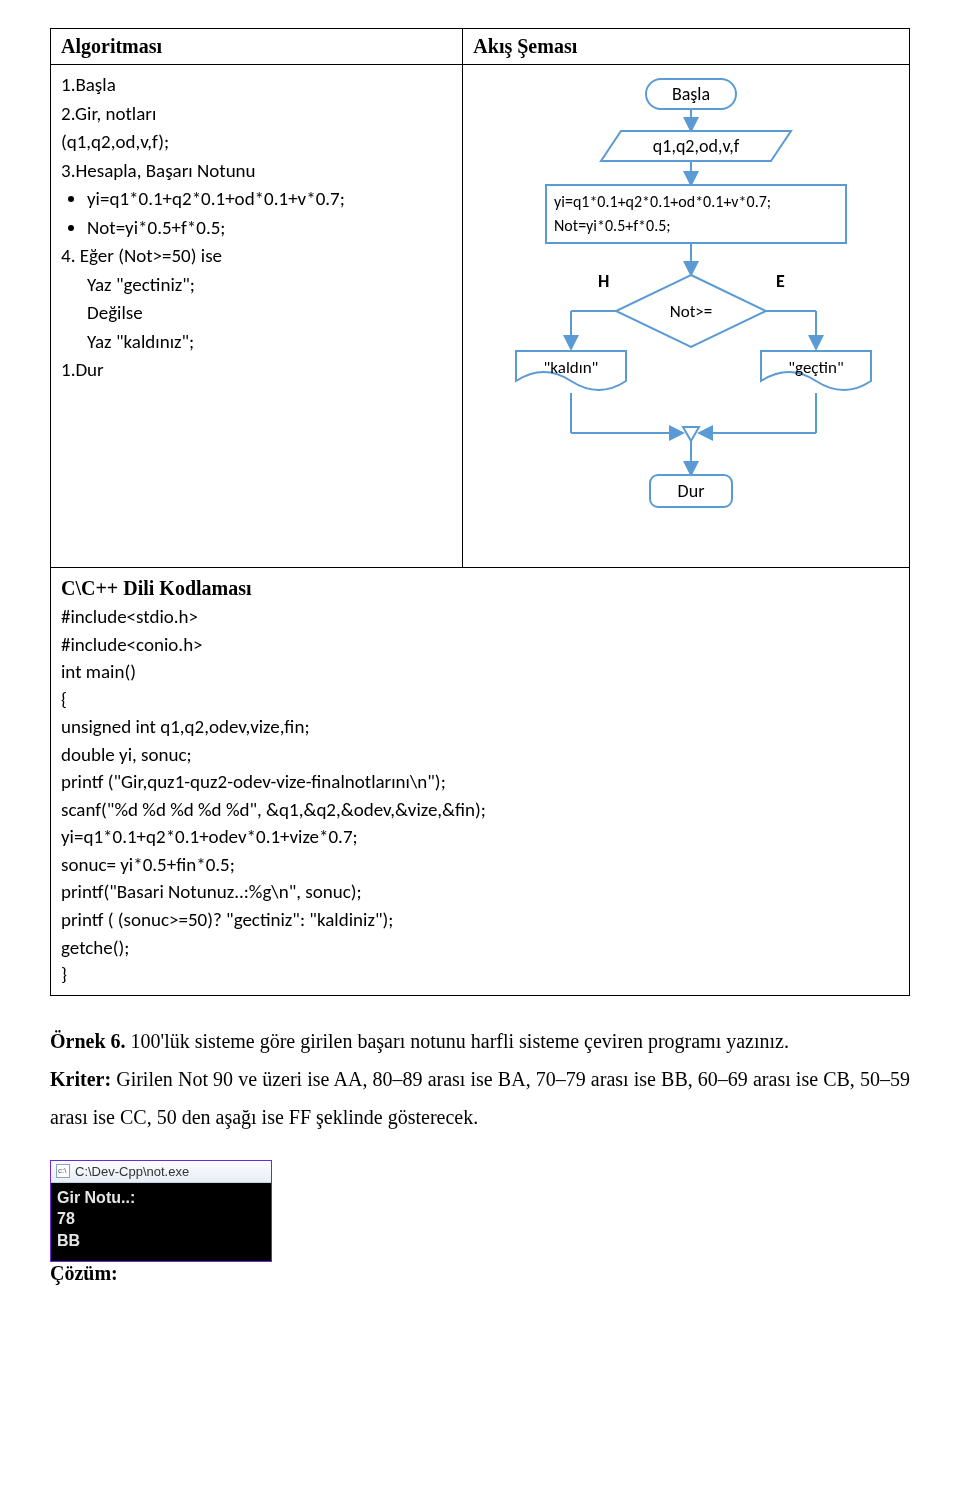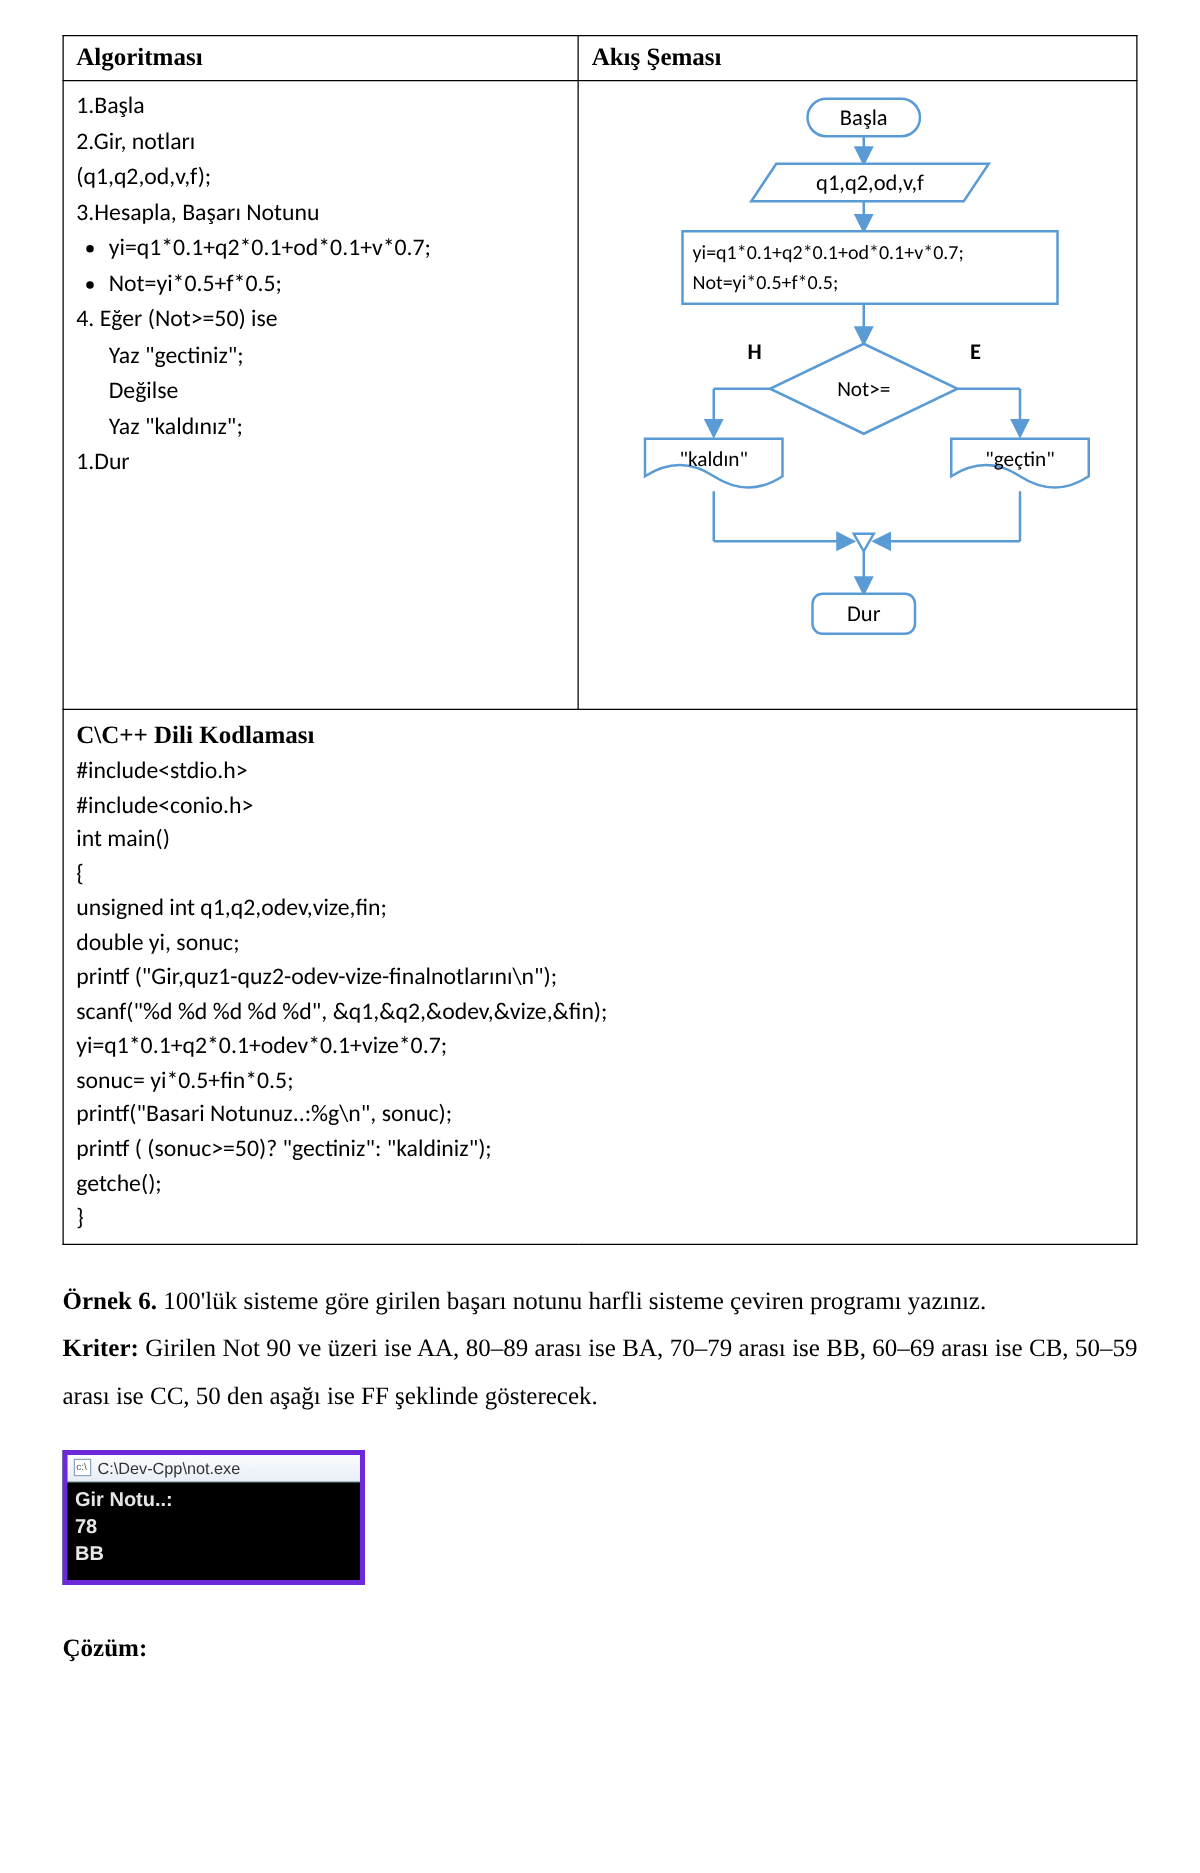--- a/index.html
+++ b/index.html
@@ -56,23 +56,23 @@
   .body-text {
     font-family: "Times New Roman", serif;
     font-size: 20px;
     line-height: 1.9;
     margin-top: 26px;
     text-align: justify;
   }
   .body-text .ornek { font-weight: bold; }
   .exe-box {
     margin-top: 24px;
-    width: 242px;
-    border: 4px solid #6d28d9;
-    background: #14532d;
+    width: 222px;
+    border: 1px solid #6d28d9;
+    background: #737373;
     font-family: Tahoma, Arial, sans-serif;
   }
   .exe-title {
     background: linear-gradient(#fbfcfe,#e8eef7);
     border-bottom: 1px solid #c3d2e5;
     padding: 3px 5px;
     font-size: 13px;
     color: #333;
     display: flex;
     align-items: center;
@@ -99,21 +99,20 @@
     font-size: 16px;
     font-weight: bold;
     padding: 4px 6px 10px 6px;
     line-height: 1.35;
     white-space: pre;
   }
   .cozum {
     font-family: "Times New Roman", serif;
     font-weight: bold;
     font-size: 20px;
-    margin-top: 40px;
   }
   .footer {
     text-align: right;
     margin-top: 64px;
     font-family: "Times New Roman", serif;
     font-size: 19px;
     color: #000;
     padding-right: 4px;
     padding-bottom: 10px;
   }

